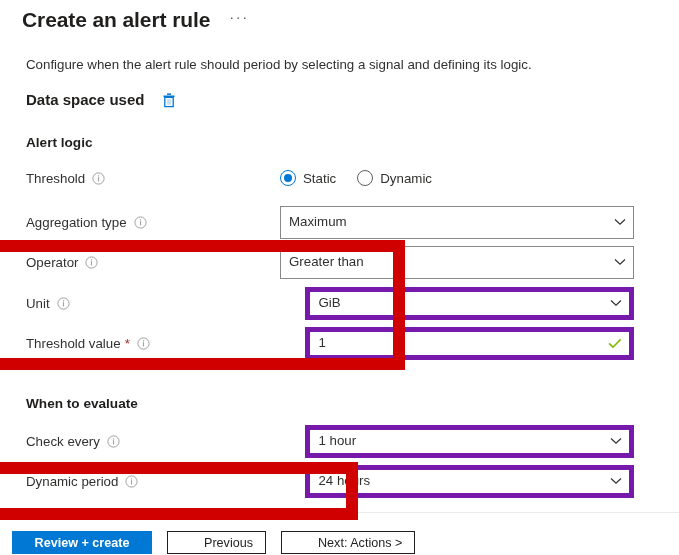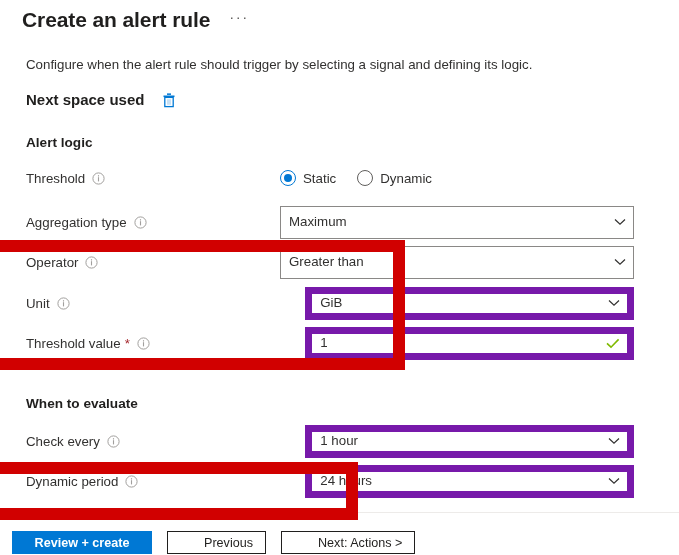--- a/index.html
+++ b/index.html
@@ -118,21 +118,21 @@
     width: 354px;
     height: 33px;
     box-sizing: border-box;
     display: flex;
     align-items: center;
     justify-content: space-between;
     padding: 0 7px 0 8px;
     background: #ffffff;
   }
   .bordered-gray   { border: 1px solid #8a8886; }
-  .bordered-purple { border: 7px solid #22c55e; border-color: #7719aa; margin-left: 45px; }
+  .bordered-purple { border: 5px solid #22c55e; border-color: #7719aa; margin-left: 45px; }
   .field-value {
     font-size: 13.3px;
     color: #323130;
     line-height: 14px;
     white-space: nowrap;
     overflow: hidden;
   }
   .chevron { flex: none; display: inline-flex; align-items: center; }
   .check   { flex: none; display: inline-flex; align-items: center; }
 
@@ -233,24 +233,24 @@
   }
 </style>
 </head>
 <body>
 
 <div class="page-header">
   <div class="page-title">Create an alert rule</div>
   <div class="ellipsis-menu">···</div>
 </div>
 
-<div class="page-description">Configure when the alert rule should trigger by selecting a signal and defining its logic.</div>
+<div class="page-description">Configure when the alert rule should period by selecting a signal and defining its logic.</div>
 
 <div class="signal-row">
-  <div class="signal-name">Next space used</div>
+  <div class="signal-name">Data space used</div>
   <span class="delete-icon">
     <svg width="14" height="16" viewBox="0 0 14 16">
       <rect x="1.5" y="3.5" width="11" height="1.6" fill="#0078d4"></rect>
       <rect x="5" y="1.4" width="4" height="1.5" fill="#0078d4"></rect>
       <rect x="2.8" y="5.4" width="8.4" height="9.2" fill="none" stroke="#0078d4" stroke-width="1.3"></rect>
       <rect x="4.9" y="7.2" width="4.2" height="5.6" fill="#c7e0f4"></rect>
     </svg>
   </span>
 </div>
 

